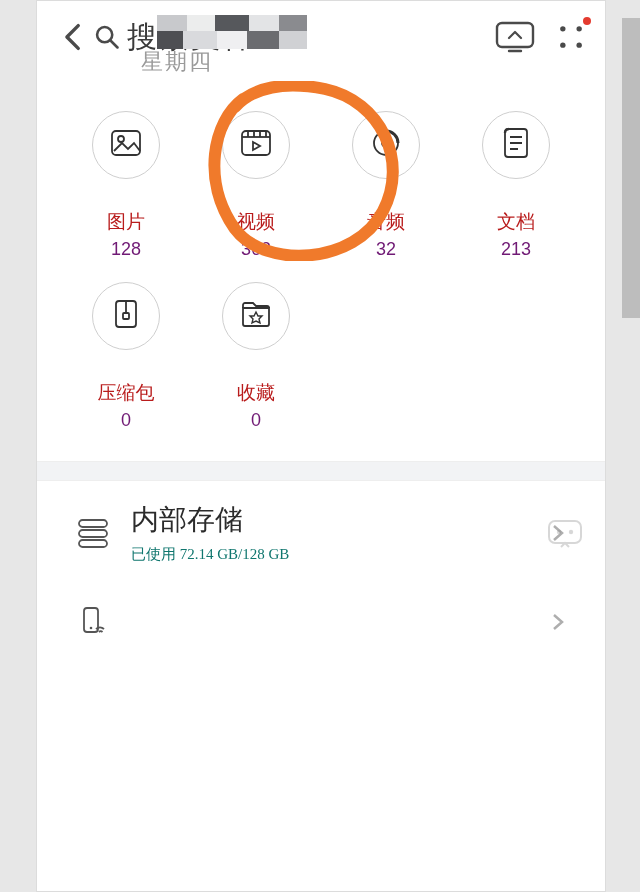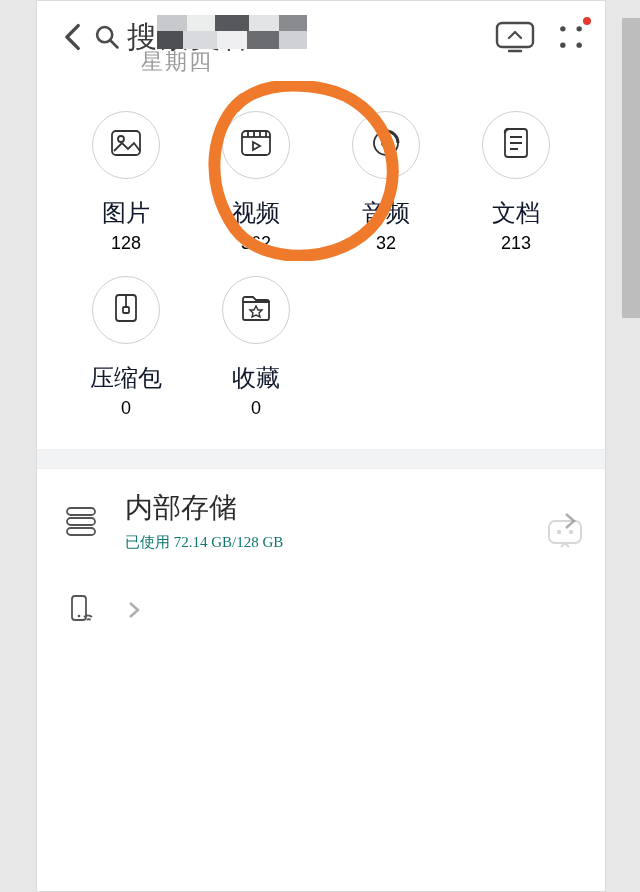--- a/index.html
+++ b/index.html
@@ -36,33 +36,33 @@
   }
   .cat{
     display:flex;flex-direction:column;align-items:center;
   }
   .cat .iconwrap{
     width:68px;height:68px;border:1.5px solid #cfcfcf;border-radius:50%;
     display:flex;align-items:center;justify-content:center;
     background:#fff;
   }
   .cat .iconwrap svg{width:36px;height:36px;stroke:#333;fill:none;stroke-width:1.8;}
-  .cat .lbl{margin-top:18px;font-size:24px;color:#0f172a;}
-  .cat .cnt{margin-top:4px;font-size:18px;color:#000000;}
+  .cat .lbl{margin-top:30px;font-size:19px;color:#b91c1c;}
+  .cat .cnt{margin-top:4px;font-size:18px;color:#701a75;}
   
   .hand-circle{
     position:absolute;left:168px;top:80px;width:200px;height:180px;
     pointer-events:none;z-index:50;
   }
   .hand-circle svg{width:100%;height:100%;}
   
   .gap{height:20px;background:#f2f3f5;border-top:1px solid #eee;border-bottom:1px solid #eee;}
   
   .row{
-    display:flex;align-items:center;padding:20px 26px;gap:26px;
+    display:flex;align-items:center;padding:20px 38px;gap:20px;justify-content:space-between;
   }
   .row .ricon{width:36px;height:36px;display:flex;align-items:center;justify-content:center;color:#555;}
   .row .ricon svg{width:34px;height:34px;stroke:#555;fill:none;stroke-width:1.8;}
   .row .rtext{flex:1;display:flex;flex-direction:column;}
   .row .rtitle{font-size:28px;color:#2b2b2b;}
   .row .rsub{font-size:15px;color:#0f766e;margin-top:6px;font-family:Liberation Serif, serif;}
   .row .chev{width:18px;height:18px;}
   .row .chev svg{width:18px;height:18px;stroke:#aeaeae;fill:none;stroke-width:2.5;}
   
   .float-widget{

